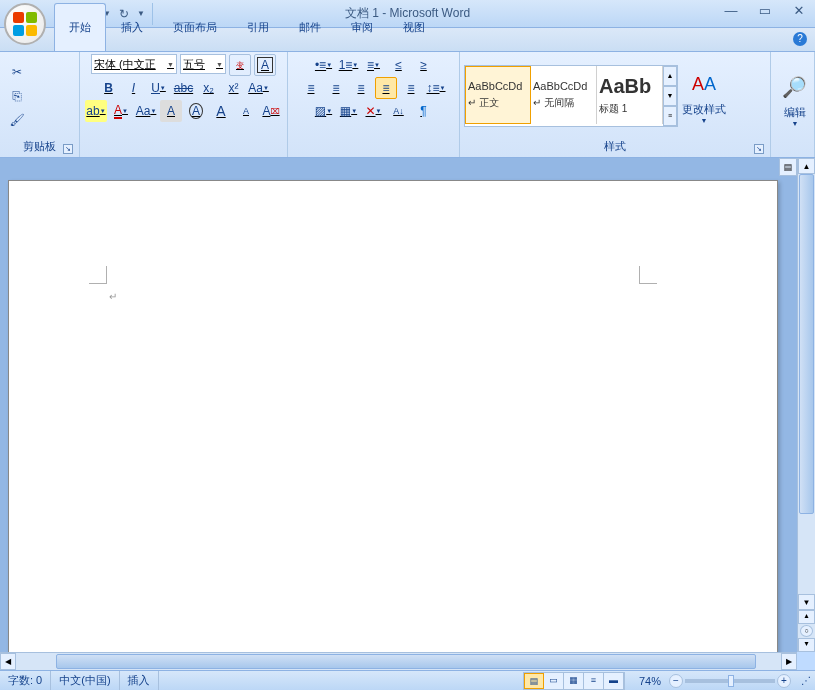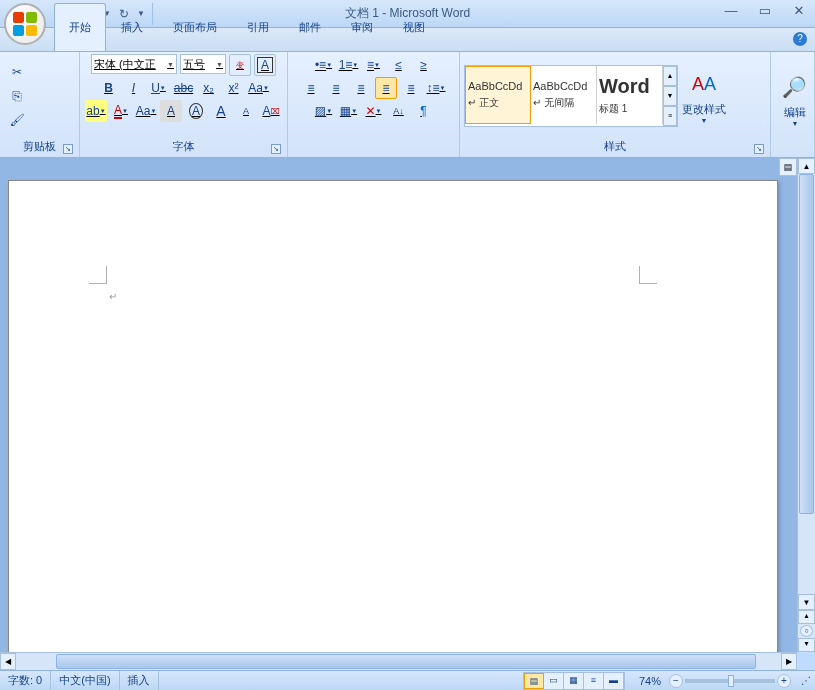--- a/index.html
+++ b/index.html
@@ -201,21 +201,20 @@
           </div>
         <div class="sm-btn">
             <span style="font-size:14px">A</span>
           </div>
         <div class="sm-btn">
             <span style="font-size:9px">A</span>
           </div>
         <div class="sm-btn">A<span style="color:#c00;font-size:8px">⌧</span></div>
       </div>
     </div>
-    <div class="rgroup-label"><span>字体</span><div class="launcher">↘</div></div>
   </div>
 
   <div class="rgroup" style="width:172px">
     <div class="rgroup-body font-group">
       <div class="font-row">
         <div class="sm-btn">•≡<span style="font-size:6px">▼</span></div>
         <div class="sm-btn">1≡<span style="font-size:6px">▼</span></div>
         <div class="sm-btn">≡<span style="font-size:6px">▼</span></div>
         <div class="sm-btn">≤</div>
         <div class="sm-btn">≥</div>
@@ -250,21 +249,21 @@
       <div class="style-gallery">
         <div class="style-item sel">
           <div class="style-prev">AaBbCcDd</div>
           <div class="style-name"><span>↵</span> <span>正文</span></div>
         </div>
         <div class="style-item">
           <div class="style-prev">AaBbCcDd</div>
           <div class="style-name"><span>↵</span> <span>无间隔</span></div>
         </div>
         <div class="style-item">
-          <div class="style-prev big">Word</div>
+          <div class="style-prev big">AaBb</div>
           <div class="style-name">标题 1</div>
         </div>
         <div class="style-scroll">
           <div>▲</div>
           <div>▼</div>
           <div>≡</div>
         </div>
       </div>
       <div class="big-btn">
         <div class="icon" style="font-size:18px">

